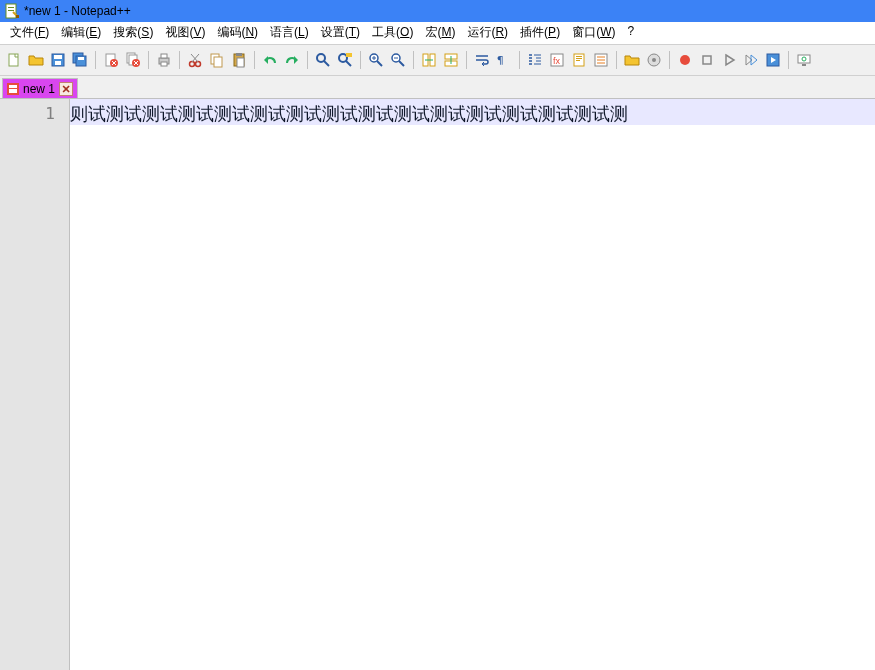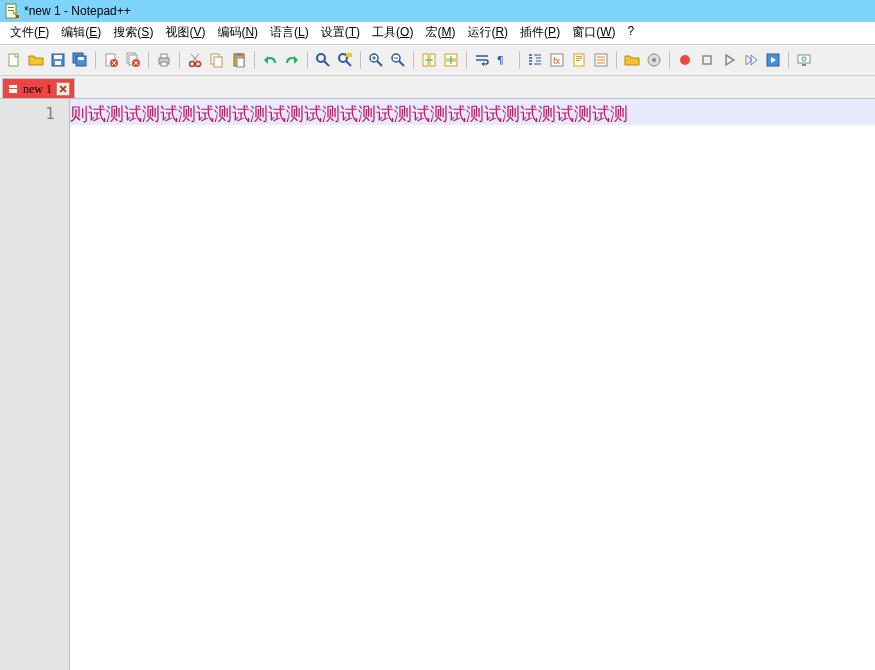--- a/index.html
+++ b/index.html
@@ -1,35 +1,35 @@
 <!DOCTYPE html>
 <html><head>
 <meta charset="utf-8">
 <style>
 html,body{margin:0;padding:0;width:875px;height:670px;overflow:hidden;font-family:"Microsoft YaHei","SimSun",Tahoma,sans-serif;font-size:12px;background:#f0f0f0;color:#000}
-.titlebar{height:22px;display:flex;align-items:center;padding:0 4px;background:#7dd3fc;border-bottom:0}
+.titlebar{height:22px;display:flex;align-items:center;padding:0 4px;background:#3b82f6;border-bottom:0}
 .titlebar .app-icon{width:16px;height:16px;margin-right:4px;display:inline-flex;align-items:center;justify-content:center}
 .titlebar .title{font-size:12px;color:#000}
 .menubar{height:22px;display:flex;padding:0 4px;background:#fff}
 .menubar .menu-item{padding:2px 6px;cursor:default;white-space:nowrap}
 .menubar .menu-item u{text-decoration:underline}
 .toolbar{height:26px;display:flex;align-items:center;padding:2px 4px;background:#f0f0f0;border-top:1px solid #d0d0d0;border-bottom:1px solid #d0d0d0;gap:2px}
 .toolbar .sep{width:1px;height:18px;background:#c0c0c0;margin:0 3px}
 .toolbar .btn{width:20px;height:20px;display:flex;align-items:center;justify-content:center;cursor:pointer;border-radius:2px}
 .tabstrip{height:22px;background:#f0f0f0;display:flex;align-items:end;padding-left:2px}
-.tab{height:20px;display:flex;align-items:center;background:#ef4444;border:1px solid #c0c0c0;border-bottom:none;padding:0 4px;font-family:Liberation Serif, serif;font-size:12px;gap:4px;position:relative;top:1px}
+.tab{height:20px;display:flex;align-items:center;background:#d946ef;border:1px solid #c0c0c0;border-bottom:none;padding:0 4px;font-family:Liberation Sans, sans-serif;font-size:12px;gap:4px;position:relative;top:1px}
 .tab .tab-icon{width:12px;height:12px;background:#e74c3c;display:inline-block;position:relative}
 .tab .tab-icon:before{content:"";position:absolute;left:2px;right:2px;top:2px;bottom:2px;background:#fff}
 .tab .tab-icon:after{content:"";position:absolute;left:2px;right:2px;top:5px;height:1px;background:#e74c3c}
 .tab .close{width:12px;height:12px;display:flex;align-items:center;justify-content:center;color:#a03020;font-weight:bold;font-size:11px;border:1px solid #c08070;background:#f8e8e0;line-height:10px}
 .editor{display:flex;height:calc(670px - 22px - 22px - 26px - 22px);background:#fff;border-top:1px solid #c0c0c0;position:relative}
 .gutter{width:70px;background:#e4e4e4;color:#808080;text-align:right;font-family:Consolas,monospace;font-size:16px;padding-top:4px;padding-right:14px;box-sizing:border-box;border-right:1px solid #c0c0c0;flex:none}
 .gutter .ln{height:22px;line-height:22px}
 .content{flex:1;position:relative;overflow:hidden;font-family:"SimSun",serif;font-size:18px}
-.content .line{height:22px;line-height:22px;white-space:nowrap;background:#e8e8ff;color:#be185d;padding-top:4px}
+.content .line{height:22px;line-height:22px;white-space:nowrap;background:#e8e8ff;color:#0f172a;padding-top:4px}
 .content .line span{letter-spacing:0}
 svg{display:block}
 </style>
 </head>
 <body>
 
 <div class="titlebar">
   <span class="app-icon">
     <svg width="16" height="16" viewBox="0 0 16 16">
         <rect x="2" y="1" width="10" height="14" fill="#fff" stroke="#6b8e23"></rect>

